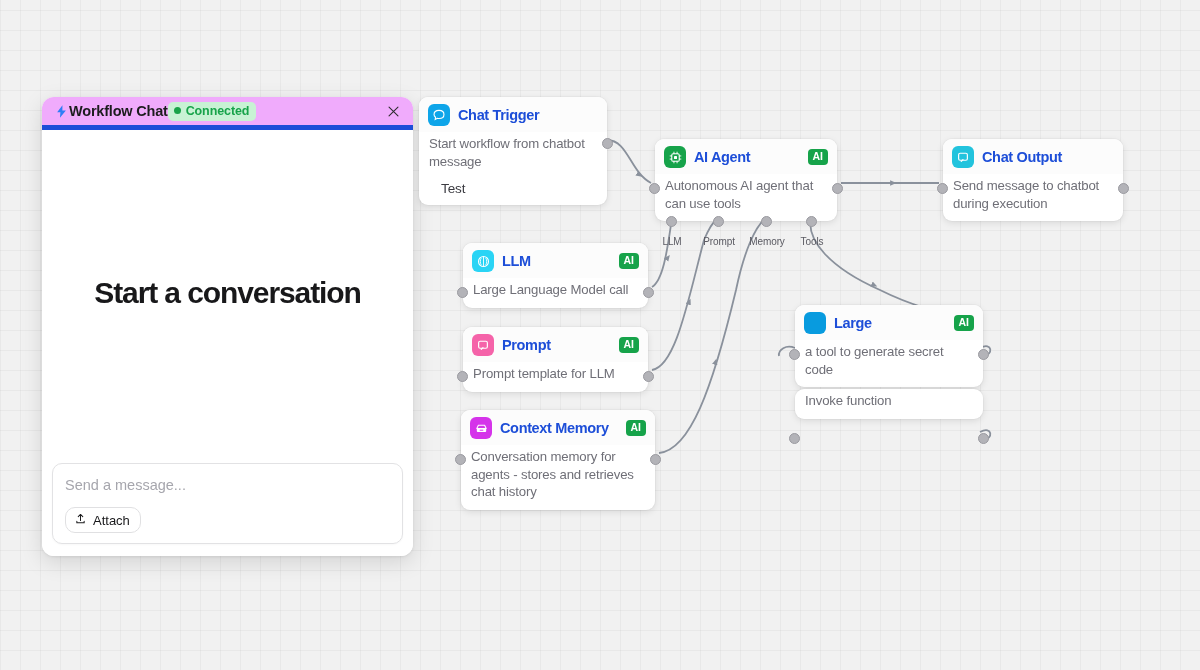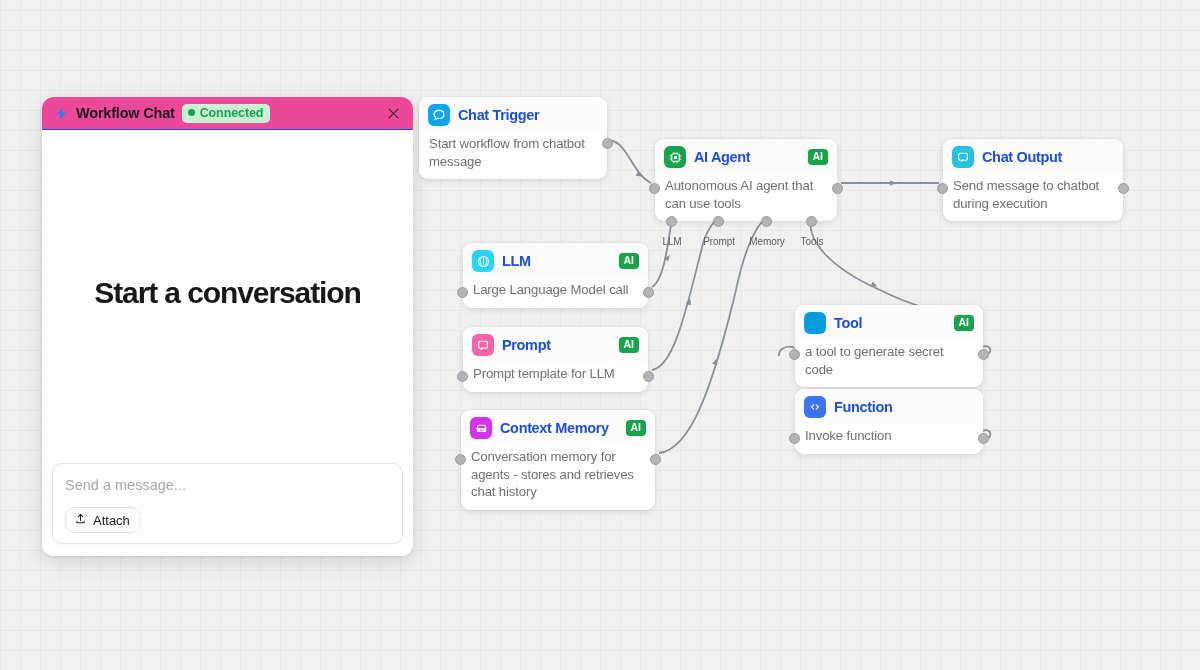--- a/index.html
+++ b/index.html
@@ -27,25 +27,24 @@
     position: absolute; left: 42px; top: 97px;
     width: 371px; height: 459px;
     background: #ffffff;
     border-radius: 12px;
     box-shadow: 0 6px 22px rgba(0,0,0,0.13), 0 1px 3px rgba(0,0,0,0.08);
     display: flex; flex-direction: column;
     overflow: hidden;
   }
   #chat-header {
     height: 33px; flex: 0 0 33px;
-    background: #ec4899;
-    border-bottom: 1px solid #1d4ed8;
+    background: #f0abfc;
+    border-bottom: 5px solid #1d4ed8;
     display: flex; align-items: center;
     padding: 0 10px 0 12px;
-    gap: 7px;
   }
   .bolt-icon { width: 15px; height: 15px; display: block; }
   #chat-title {
     font-size: 14.5px; font-weight: bold; color: #1c1c1e;
     letter-spacing: -0.2px; white-space: nowrap;
   }
   #status-badge {
     display: inline-flex; align-items: center; gap: 5px;
     background: #c8f2d4; border-radius: 5px;
     padding: 2px 7px 3px 6px;
@@ -213,20 +212,21 @@
   <div class="node" style="left:419px; top:97px; width:188px;">
     <div class="node-head">
       <span class="node-icon" style="background:#0ea5e9;">
         <svg viewBox="0 0 24 24" width="14" height="14">
             <path d="M12 4 C7 4 3.5 7 3.5 11 c0 2 1 3.7 2.6 4.9 L5.5 19.5 L9 17.6 c1 .25 1.95.4 3 .4 5 0 8.5-3 8.5-7 S17 4 12 4 z" fill="none" stroke="#fff" stroke-width="1.9"></path>
           </svg>
       </span>
       <span class="node-title">Chat Trigger</span>
     </div>
     <div class="node-desc">Start workflow from chatbot message</div>
+    <div class="node-extra">Test</div>
     <span class="port" style="right:-6px; top:41px;"></span>
   </div>
 
   <div class="node" style="left:655px; top:139px; width:182px;">
     <div class="node-head">
       <span class="node-icon" style="background:#16a34a;">
         <svg viewBox="0 0 24 24" width="15" height="15">
           <rect x="6" y="6" width="12" height="12" rx="2.2" fill="none" stroke="#fff" stroke-width="1.7"></rect>
           <rect x="9.6" y="9.6" width="4.8" height="4.8" rx="1" fill="#fff"></rect>
           <path d="M9.5 6 V3.4 M14.5 6 V3.4 M9.5 18 v2.6 M14.5 18 v2.6 M6 9.5 H3.4 M6 14.5 H3.4 M18 9.5 h2.6 M18 14.5 h2.6" stroke="#fff" stroke-width="1.5" stroke-linecap="round"></path>
@@ -308,35 +308,27 @@
       <span class="ai-badge">AI</span>
     </div>
     <div class="node-desc">Conversation memory for agents - stores and retrieves chat history</div>
     <span class="port" style="left:-6px; top:44px;"></span>
     <span class="port" style="right:-6px; top:44px;"></span>
   </div>
 
   <div class="node" style="left:795px; top:305px; width:188px;">
     <div class="node-head">
       <span class="node-icon" style="background:#089bdf;"></span>
-      <span class="node-title">Tool</span>
+      <span class="node-title">Large</span>
       <span class="ai-badge">AI</span>
     </div>
     <div class="node-desc">a tool to generate secret code</div>
     <span class="port" style="left:-6px; top:44px;"></span>
     <span class="port" style="right:-6px; top:44px;"></span>
   </div>
 
   <div class="node" style="left:795px; top:389px; width:188px;">
-    <div class="node-head">
-      <span class="node-icon" style="background:#3b73f0;">
-        <svg viewBox="0 0 24 24" width="14" height="14">
-            <path d="M9.8 8.5 L6.2 12 L9.8 15.5 M14.2 8.5 L17.8 12 L14.2 15.5" fill="none" stroke="#fff" stroke-width="1.9" stroke-linecap="round" stroke-linejoin="round"></path>
-          </svg>
-      </span>
-      <span class="node-title">Function</span>
-    </div>
     <div class="node-desc">Invoke function</div>
     <span class="port" style="left:-6px; top:44px;"></span>
     <span class="port" style="right:-6px; top:44px;"></span>
   </div>
 
 </div>
 
 </body></html>

